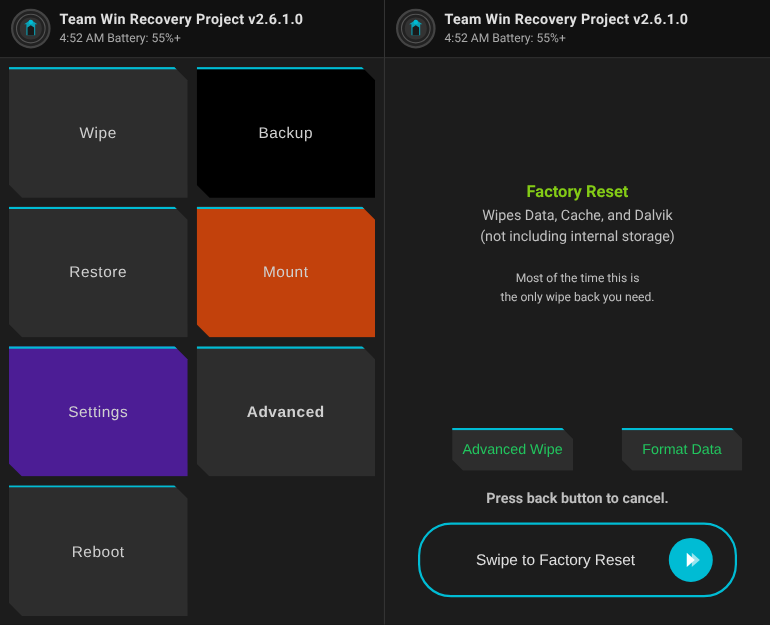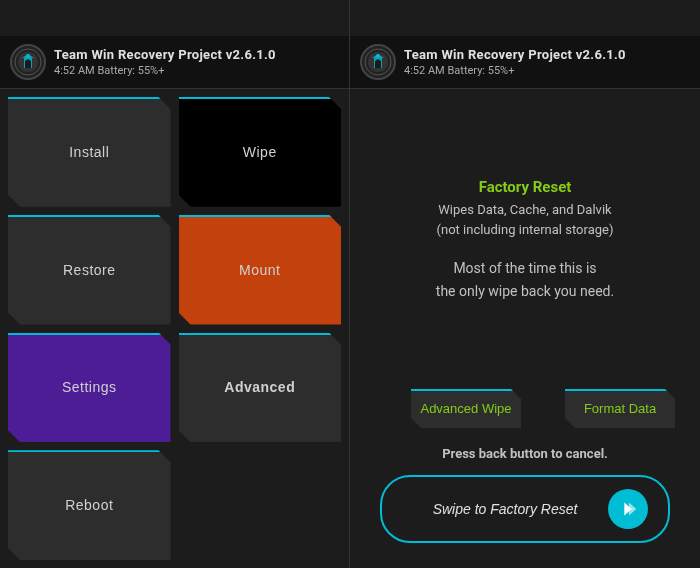--- a/index.html
+++ b/index.html
@@ -18,21 +18,20 @@
       background: #1c1c1c;
       display: flex;
       flex-direction: column;
       border-right: 1px solid #333;
     }
 
     .header {
       background: #111;
       padding: 8px 10px;
       border-bottom: 1px solid #333;
-      margin-top: 36px;
     }
 
     .header-top {
       display: flex;
       align-items: center;
       gap: 8px;
     }
 
     .twrp-logo {
       width: 36px;
@@ -148,36 +147,36 @@
 
     .factory-desc {
       color: #c0c0c0;
       font-size: 13px;
       line-height: 1.5;
       margin-bottom: 18px;
     }
 
     .factory-note {
       color: #c0c0c0;
-      font-size: 14px;
+      font-size: 11px;
       line-height: 1.6;
     }
 
     .action-buttons {
       display: flex;
       gap: 8px;
       padding: 8px 10px;
       justify-content: center;
     }
 
     .action-btn {
       flex: 1;
       padding: 12px 8px;
       background: #2d2d2d;
-      color: #84cc16;
+      color: #22c55e;
       font-size: 13px;
       cursor: pointer;
       border: none;
       outline: none;
       position: relative;
       clip-path: polygon(0 0, calc(100% - 10px) 0, 100% 10px, 100% 100%, 10px 100%, 0 calc(100% - 10px));
       margin-left: 36px;
     }
 
     .action-btn::before {
@@ -220,21 +219,20 @@
       justify-content: space-between;
       position: relative;
       overflow: hidden;
     }
 
     .swipe-btn-text {
       flex: 1;
       text-align: center;
       color: #e0e0e0;
       font-size: 14px;
-      font-style: italic;
     }
 
     .swipe-arrow {
       width: 40px;
       height: 40px;
       background: #00bcd4;
       border-radius: 50%;
       display: flex;
       align-items: center;
       justify-content: center;
@@ -263,22 +261,22 @@
         </svg>
       </div>
       <div class="header-text">
         <span class="header-title">Team Win Recovery Project  v2.6.1.0</span>
         <span class="header-subtitle">4:52 AM   Battery: 55%+</span>
       </div>
     </div>
   </div>
 
   <div class="button-grid">
-    <button class="grid-btn">Install</button>
     <button class="grid-btn">Wipe</button>
+    <button class="grid-btn">Backup</button>
     <button class="grid-btn">Restore</button>
     <button class="grid-btn">Mount</button>
     <button class="grid-btn">Settings</button>
     <button class="grid-btn">Advanced</button>
     <button class="grid-btn">Reboot</button>
   </div>
 </div>
 
 <div class="right-panel">
   <div class="header">

